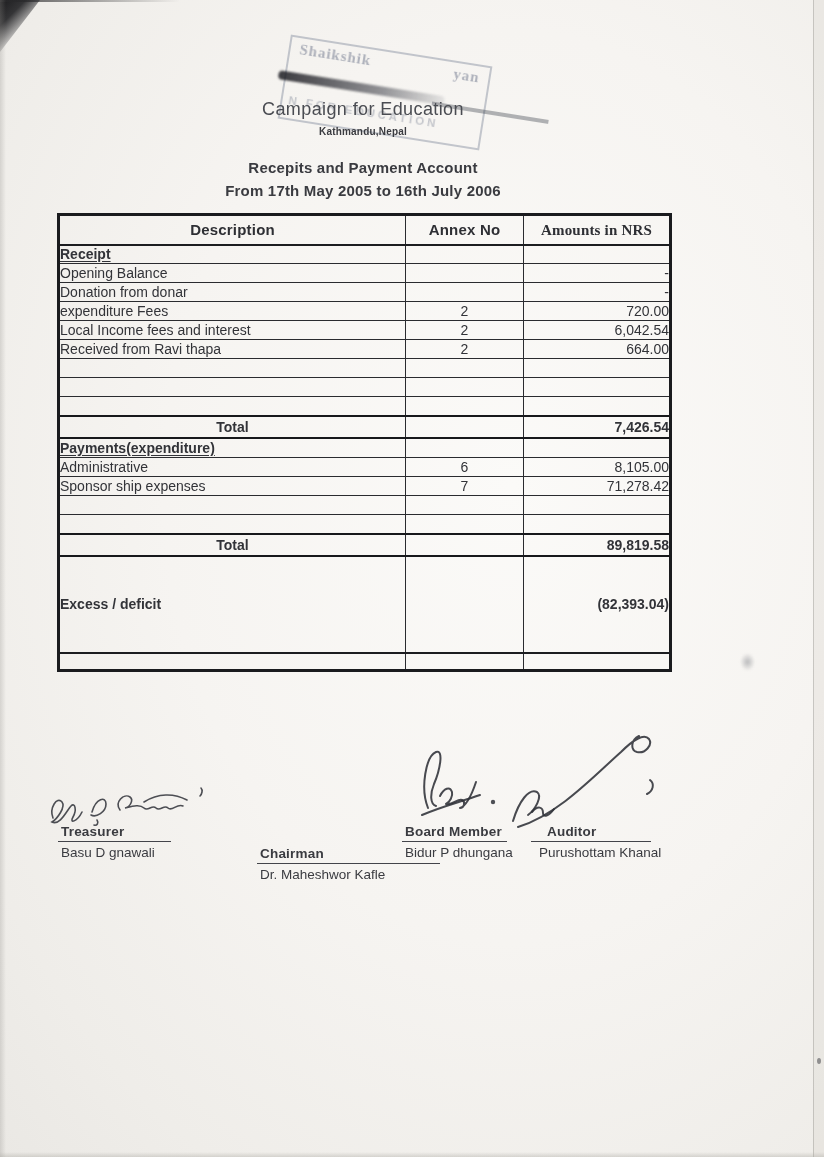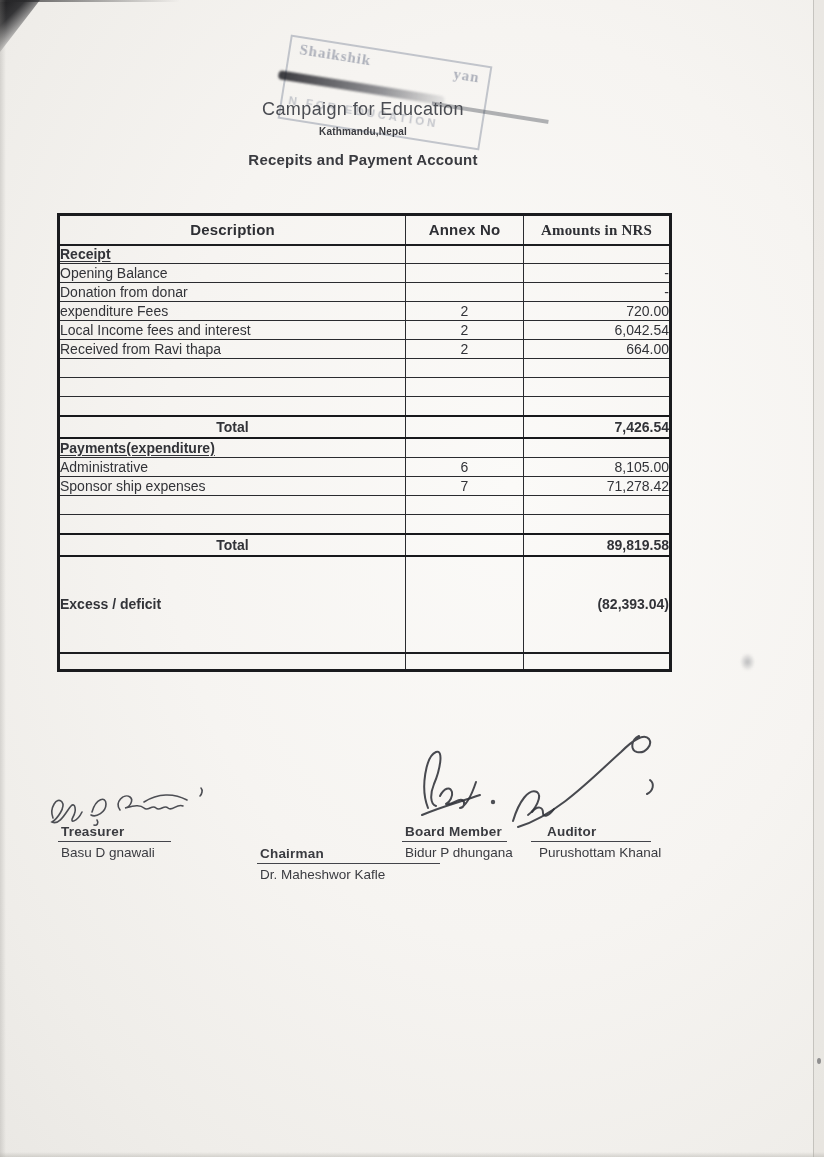--- a/index.html
+++ b/index.html
@@ -44,21 +44,21 @@
     background:rgba(58,62,74,.38);filter:blur(.6px);}
   .stamp-mid{position:absolute;left:6px;top:57px;width:194px;
     font-size:11.5px;font-weight:bold;letter-spacing:3px;
     color:rgba(120,128,146,.40);white-space:nowrap;overflow:hidden;}
 
   
   .doc-header{position:absolute;left:57px;top:99px;width:612px;text-align:center;z-index:2;
     color:#3a3b40;}
   .t-org{font-size:18px;font-weight:400;color:#4a4c52;letter-spacing:.4px;line-height:21px;}
   .t-loc{font-size:10px;font-weight:bold;line-height:19px;margin-top:2px;letter-spacing:.2px;}
-  .t-doc{font-size:15px;font-weight:bold;line-height:20px;margin-top:9px;letter-spacing:.2px;}
+  .t-doc{font-size:15px;font-weight:bold;line-height:20px;margin-top:17px;letter-spacing:.2px;}
   .t-period{font-size:15px;font-weight:bold;line-height:20px;margin-top:3px;letter-spacing:.2px;}
 
   
   table.acct{
     position:absolute;left:57px;top:213px;width:612px;
     border-collapse:collapse;table-layout:fixed;z-index:2;
     border:3px solid #1a1b1e;
     font-size:14px;color:#323338;
   }
   table.acct th,table.acct td{
@@ -116,20 +116,21 @@
     </div>
     <div class="stamp-smear"></div>
     <div class="stamp-smear2"></div>
     <div class="stamp-mid">N FOR EDUCATION</div>
   </div>
 
   <div class="doc-header">
     <div class="t-org">Campaign for Education</div>
     <div class="t-loc">Kathmandu,Nepal</div>
     <div class="t-doc">Recepits and Payment Account</div>
+    <div class="t-period">From 17th May 2005 to 16th July 2006</div>
   </div>
 
   <table class="acct">
     <colgroup>
         <col style="width:347px">
         <col style="width:118px">
         <col style="width:147px">
       </colgroup>
     <thead>
       <tr>

